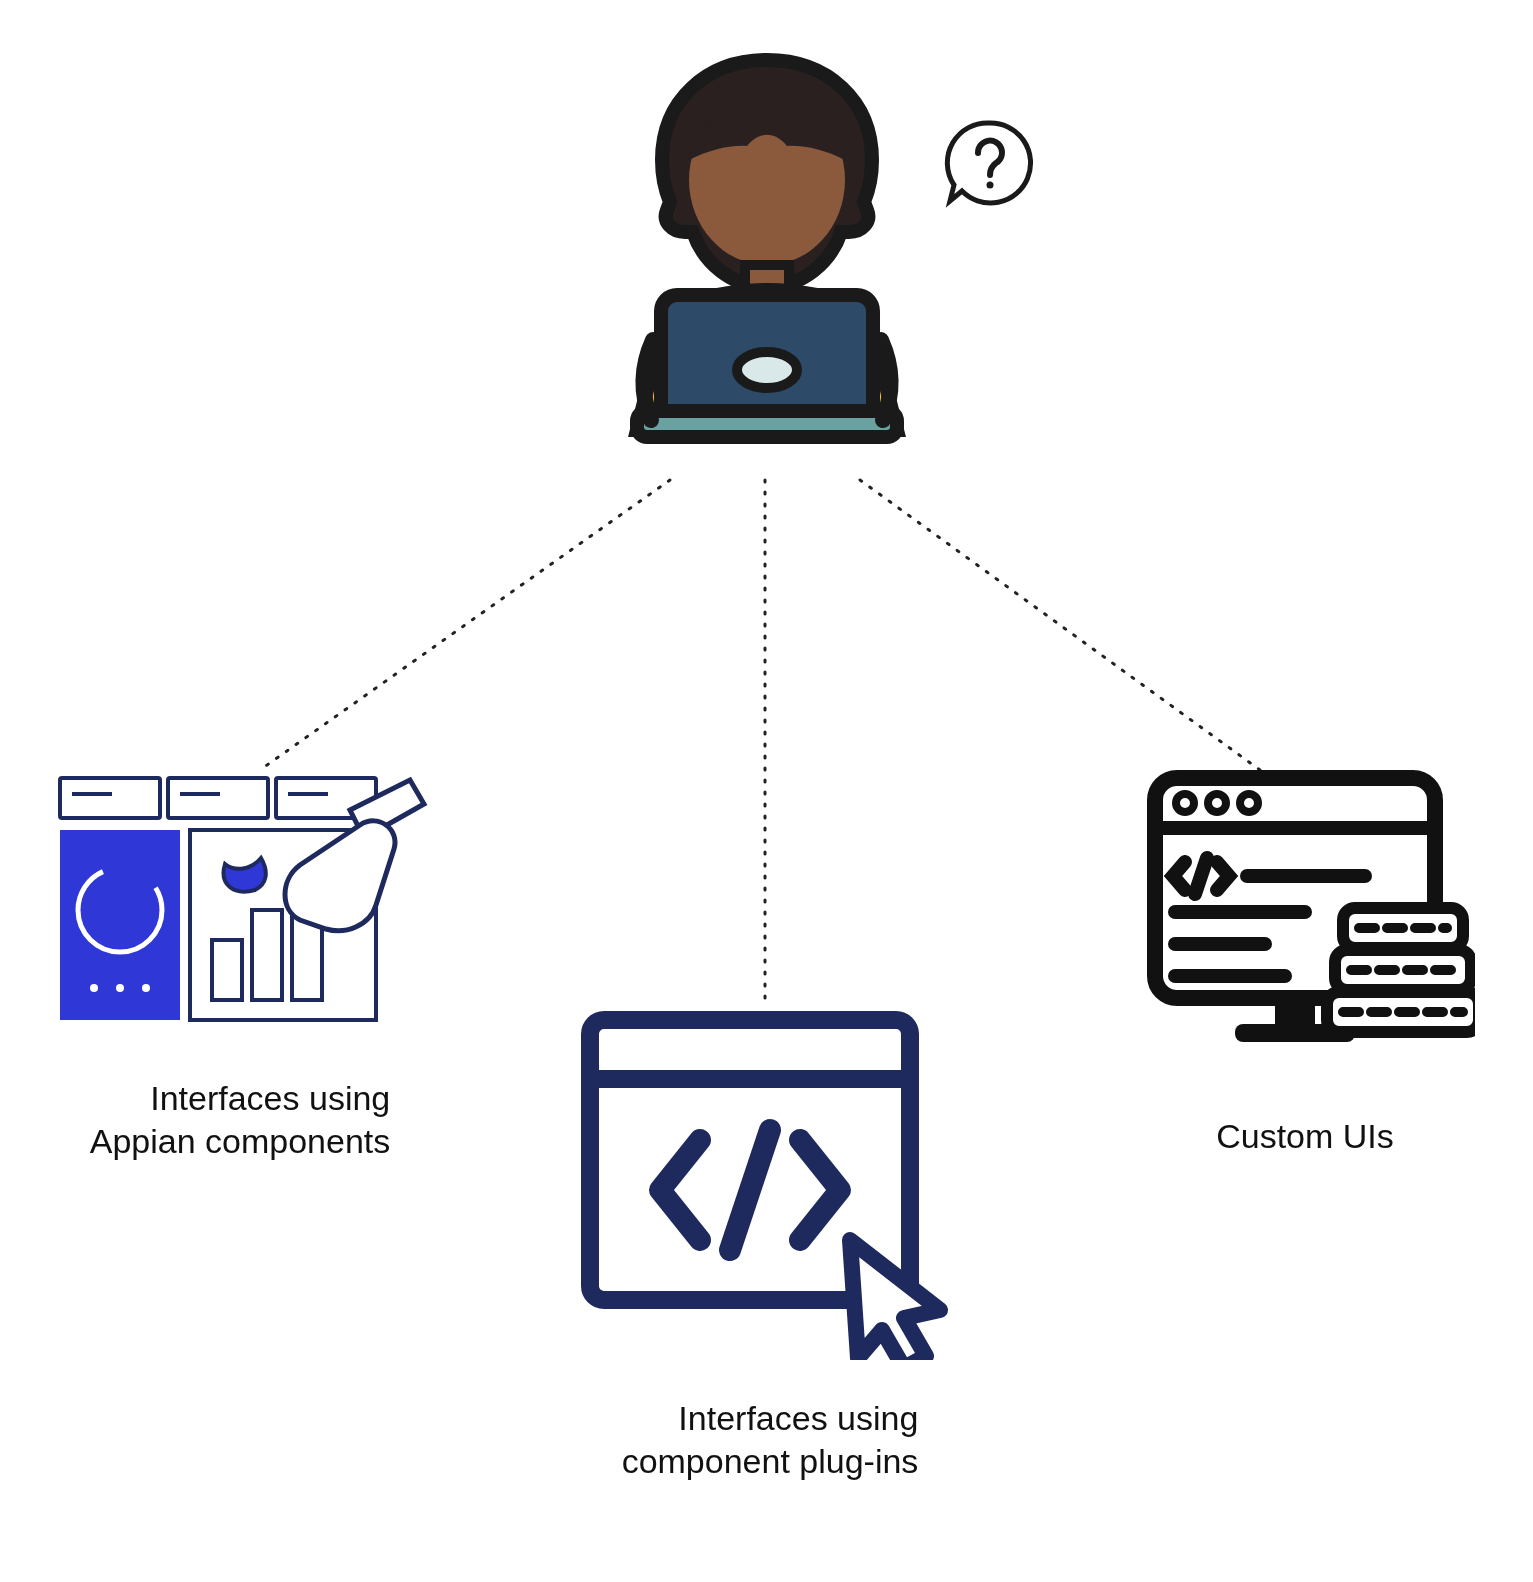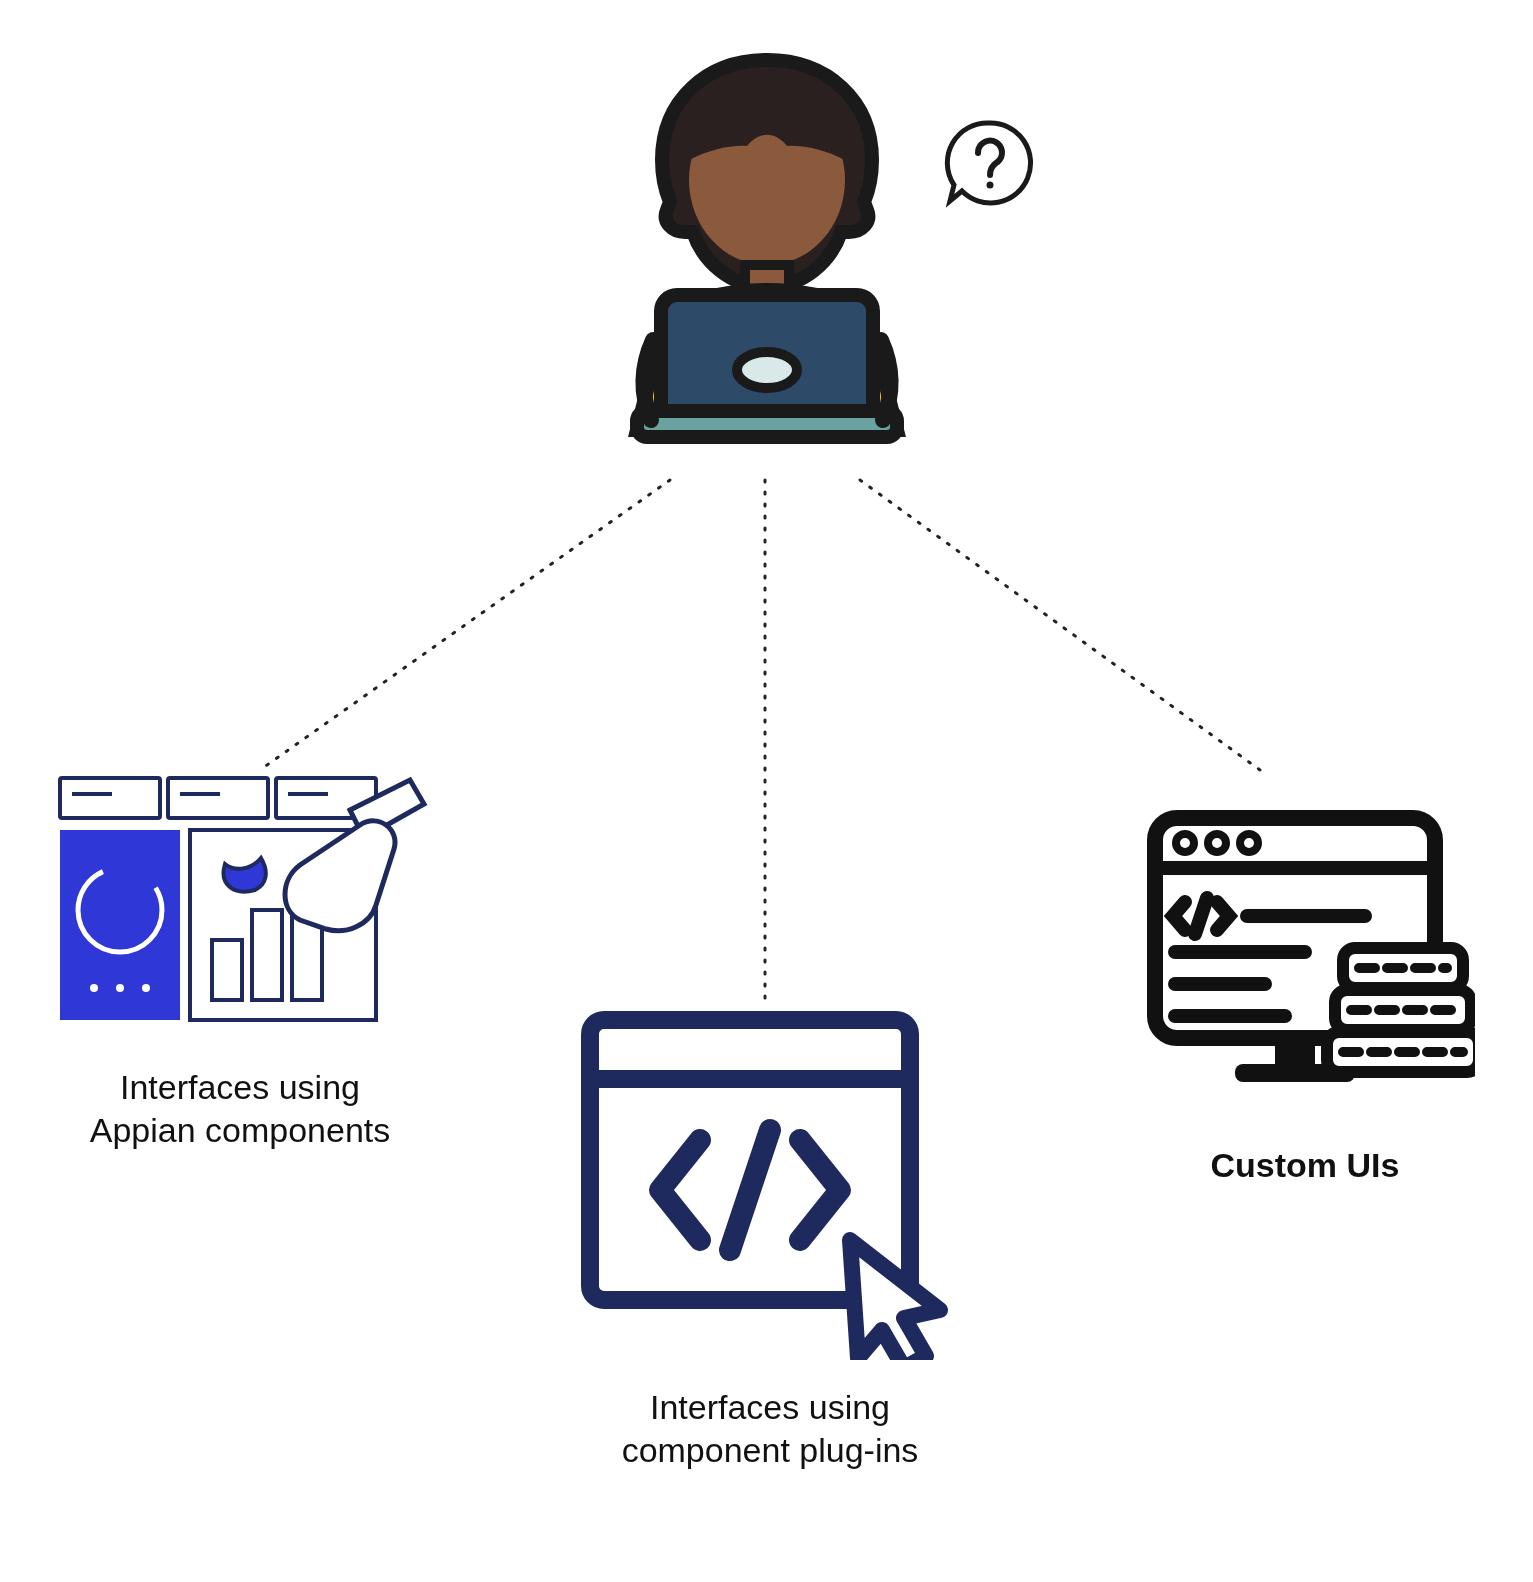--- a/index.html
+++ b/index.html
@@ -43,33 +43,34 @@
     position: absolute;
     display: flex;
     flex-direction: column;
     align-items: center;
     text-align: center;
   }
   .option .label {
     font-size: 34px;
     color: #111;
     line-height: 1.25;
-    margin-top: 26px;
+    margin-top: 37px;
     white-space: pre-line;
+    text-align: right;
   }
   .option .icon-box {
     display: flex;
     align-items: flex-end;
     justify-content: center;
   }
   
   
   .opt-left   { top: 770px;  left: 40px;  width: 400px; }
   .opt-center { top: 1000px; left: 560px; width: 420px; }
-  .opt-right  { top: 798px;  left: 1120px; width: 370px; font-weight: bold; }
+  .opt-right  { top: 758px;  left: 1120px; width: 370px; }
 </style>
 </head>
 <body>
 
 <div class="canvas">
 
   <svg class="connector" style="top:470px; left:200px;" width="1130" height="580">
     <line x1="470" y1="10" x2="60" y2="300" stroke="#222" stroke-width="3" stroke-dasharray="2,10" stroke-linecap="round"></line>
     <line x1="565" y1="10" x2="565" y2="530" stroke="#222" stroke-width="3" stroke-dasharray="2,10" stroke-linecap="round"></line>
     <line x1="660" y1="10" x2="1060" y2="300" stroke="#222" stroke-width="3" stroke-dasharray="2,10" stroke-linecap="round"></line>

